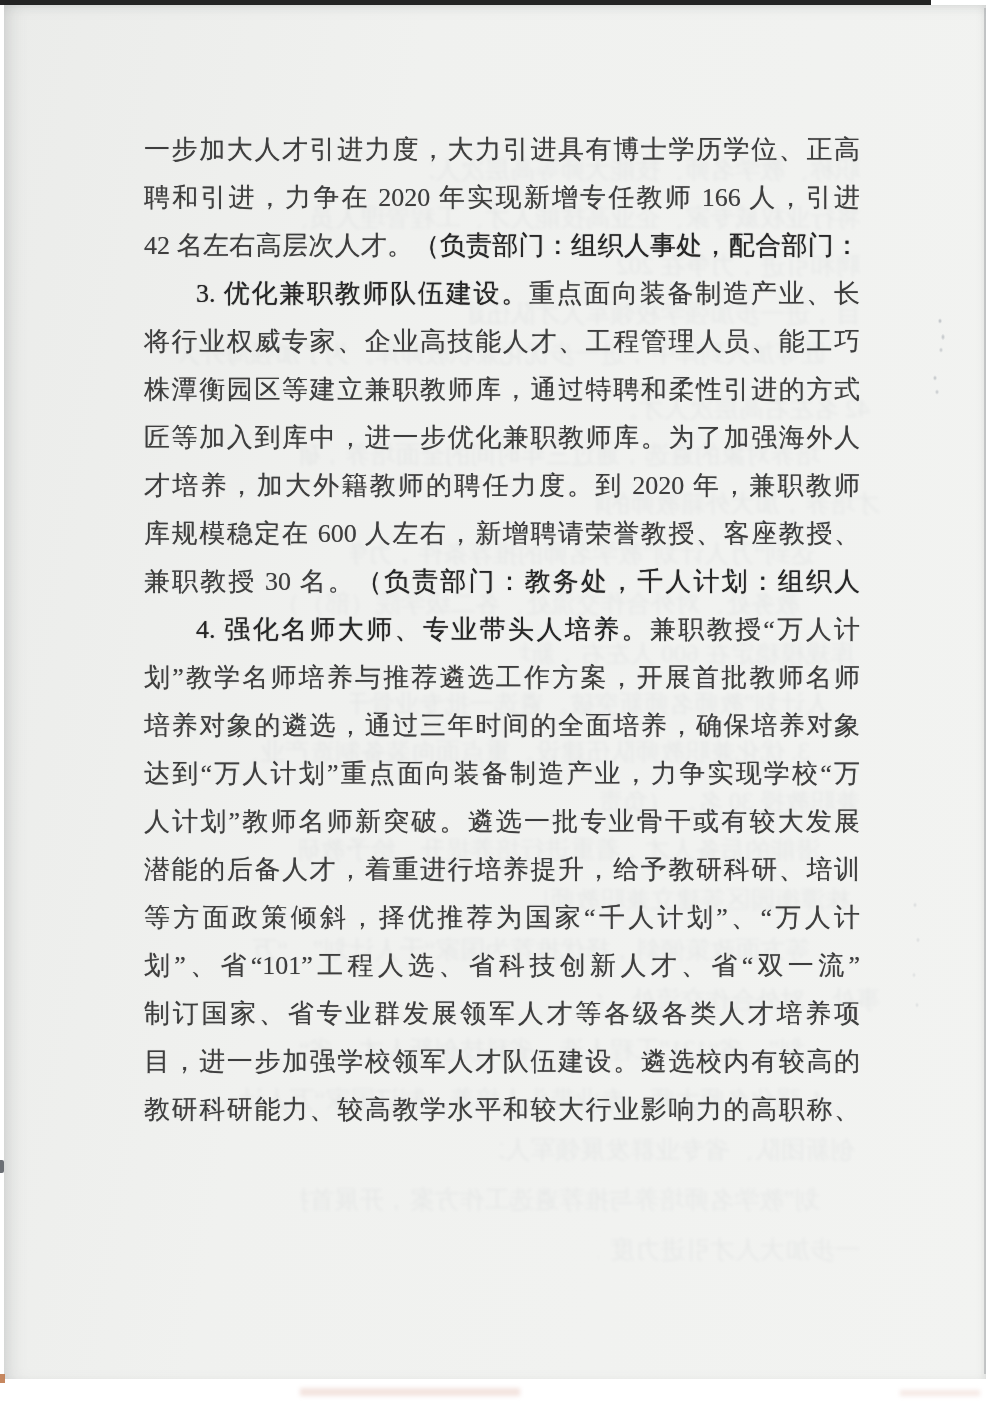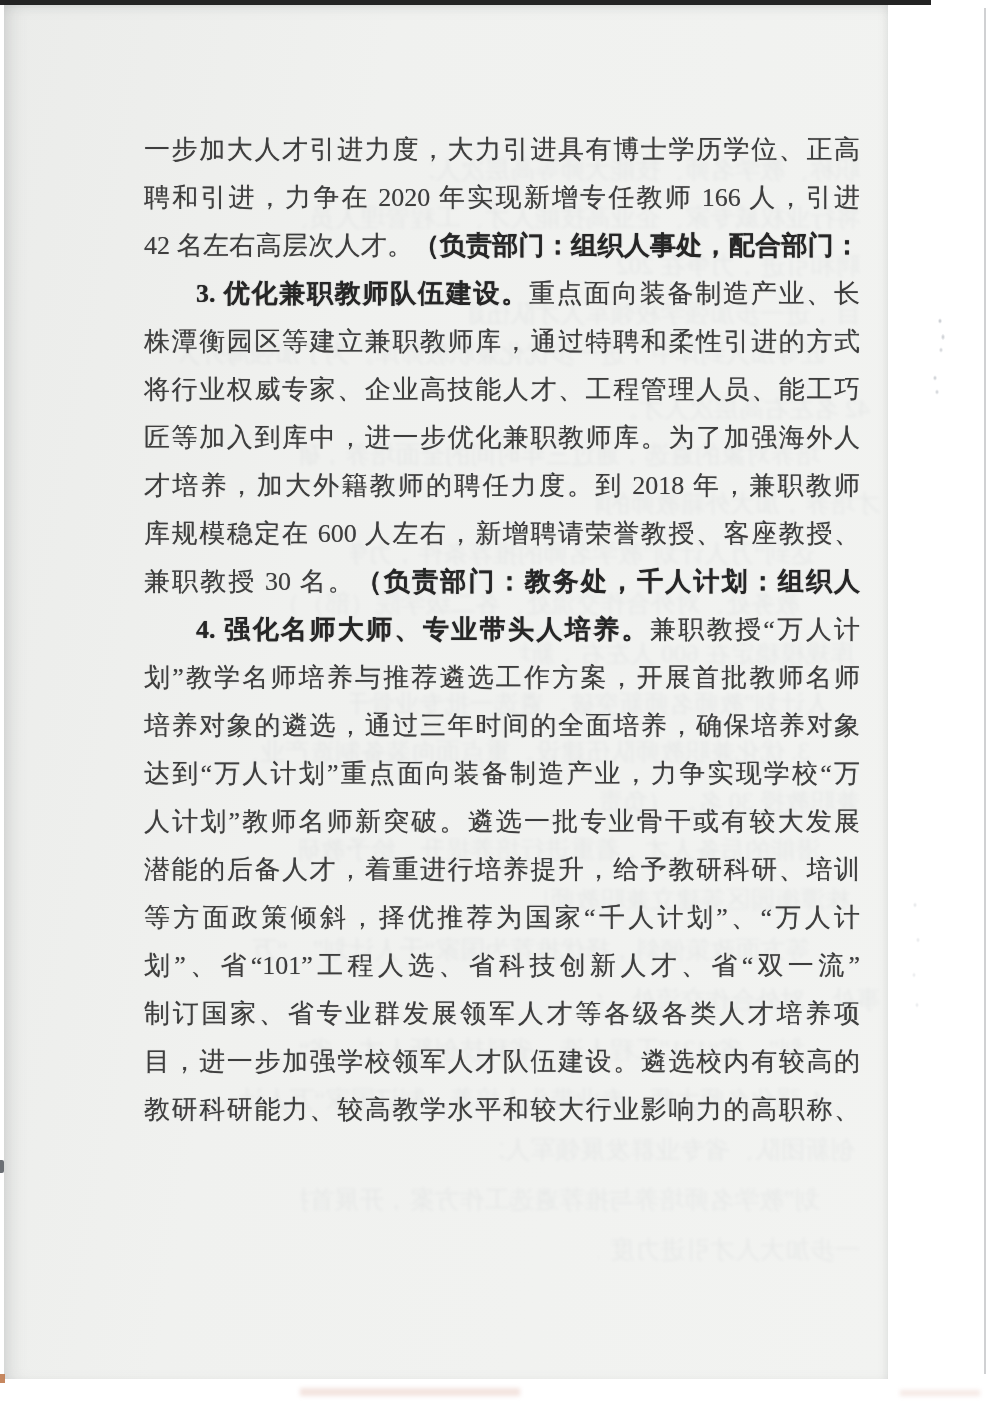--- a/index.html
+++ b/index.html
@@ -11,21 +11,21 @@
     --stain:#c07a4e;
     --ghost:#55606e;
   }
   html,body{margin:0;padding:0;}
   body{
     width:992px;height:1403px;position:relative;overflow:hidden;
     background:#ffffff;
     font-family:"Liberation Serif","DejaVu Serif",serif;
   }
   .paper{
-    position:absolute;left:4px;top:5px;width:884px;height:1374px;
+    position:absolute;left:4px;top:5px;width:982px;height:1374px;
     background:linear-gradient(100deg,var(--paper-dark) 0%,var(--paper) 35%,#f2f3f1 100%);
     box-shadow:
       inset 14px 0 20px -12px rgba(115,118,122,.30),
       inset -7px 0 12px -9px rgba(115,118,122,.28),
       inset 0 10px 16px -12px rgba(115,118,122,.25);
   }
   .top-edge{
     position:absolute;left:0;top:0;width:931px;height:5px;
     background:var(--scan-edge);
   }
@@ -36,21 +36,21 @@
   }
   .line{
     height:48px;line-height:48px;font-size:26px;
     color:var(--ink);
     text-align:justify;text-align-last:justify;
     text-shadow:0 0 .7px rgba(62,62,62,.55);
     white-space:nowrap;
   }
   .line.short{text-align-last:left;letter-spacing:1px;}
   .line.indent{padding-left:52px;box-sizing:border-box;}
-  .seg.bold{font-weight:700;color:var(--ink-bold);text-shadow:0 0 1px rgba(30,30,30,.75);}
+  .seg.bold{font-weight:400;color:var(--ink-bold);text-shadow:0 0 1px rgba(30,30,30,.75);}
   .ghosts{position:absolute;left:0;top:0;width:992px;height:1403px;pointer-events:none;}
   .ghost{
     position:absolute;height:34px;line-height:34px;
     font-size:25px;color:var(--ghost);white-space:nowrap;overflow:hidden;
     transform:scaleX(-1);filter:blur(1.6px);opacity:.055;
   }
   .mark{position:absolute;}
   .mark-left-speck{left:0;top:1160px;width:4px;height:13px;background:#3a3f46;opacity:.75;border-radius:0 2px 2px 0;}
   .mark-stain{left:0;top:1374px;width:5px;height:9px;background:var(--stain);opacity:.9;}
   .mark-right-speck-a{left:936px;top:315px;width:12px;height:40px;background:
@@ -95,24 +95,24 @@
       <div class="ghost" style="left: 196px; top: 1078px; width: 625px;">4. 强化名师大师、专业带头人培养。制订国家“万人计</div>
       <div class="ghost" style="left: 496px; top: 1128px; width: 355px;">创新团队、省专业群发展领军人才等各级各类人才培养项</div>
       <div class="ghost" style="left: 296px; top: 1178px; width: 520px;">划”教学名师培养与推荐遴选工作方案，开展首批教师名师</div>
       <div class="ghost" style="left: 594px; top: 1228px; width: 262px;">一步加大人才引进力度，大力引进具有博士学历学位、正高</div>
     </div>
   <div class="doc-text">
       <div class="line"><span class="seg">一步加大人才引进力度，大力引进具有博士学历学位、正高</span></div>
       <div class="line"><span class="seg">聘和引进，力争在 2020 年实现新增专任教师 166 人，引进</span></div>
       <div class="line"><span class="seg">42 名左右高层次人才。</span><span class="seg bold">（负责部门：组织人事处，配合部门：</span></div>
       <div class="line indent"><span class="seg bold">3. 优化兼职教师队伍建设。</span><span class="seg">重点面向装备制造产业、长</span></div>
+      <div class="line"><span class="seg">将行业权威专家、企业高技能人才、工程管理人员、能工巧</span></div>
       <div class="line"><span class="seg">株潭衡园区等建立兼职教师库，通过特聘和柔性引进的方式</span></div>
-      <div class="line"><span class="seg">将行业权威专家、企业高技能人才、工程管理人员、能工巧</span></div>
       <div class="line"><span class="seg">匠等加入到库中，进一步优化兼职教师库。为了加强海外人</span></div>
-      <div class="line"><span class="seg">才培养，加大外籍教师的聘任力度。到 2018 年，兼职教师</span></div>
+      <div class="line"><span class="seg">才培养，加大外籍教师的聘任力度。到 2020 年，兼职教师</span></div>
       <div class="line"><span class="seg">库规模稳定在 600 人左右，新增聘请荣誉教授、客座教授、</span></div>
       <div class="line"><span class="seg">兼职教授 30 名。</span><span class="seg bold">（负责部门：教务处，千人计划：组织人</span></div>
       <div class="line indent"><span class="seg bold">4. 强化名师大师、专业带头人培养。</span><span class="seg">兼职教授“万人计</span></div>
       <div class="line"><span class="seg">划”教学名师培养与推荐遴选工作方案，开展首批教师名师</span></div>
       <div class="line"><span class="seg">培养对象的遴选，通过三年时间的全面培养，确保培养对象</span></div>
       <div class="line"><span class="seg">达到“万人计划”重点面向装备制造产业，力争实现学校“万</span></div>
       <div class="line"><span class="seg">人计划”教师名师新突破。遴选一批专业骨干或有较大发展</span></div>
       <div class="line"><span class="seg">潜能的后备人才，着重进行培养提升，给予教研科研、培训</span></div>
       <div class="line"><span class="seg">等方面政策倾斜，择优推荐为国家“千人计划”、“万人计</span></div>
       <div class="line"><span class="seg">划”、省“101”工程人选、省科技创新人才、省“双一流”</span></div>

